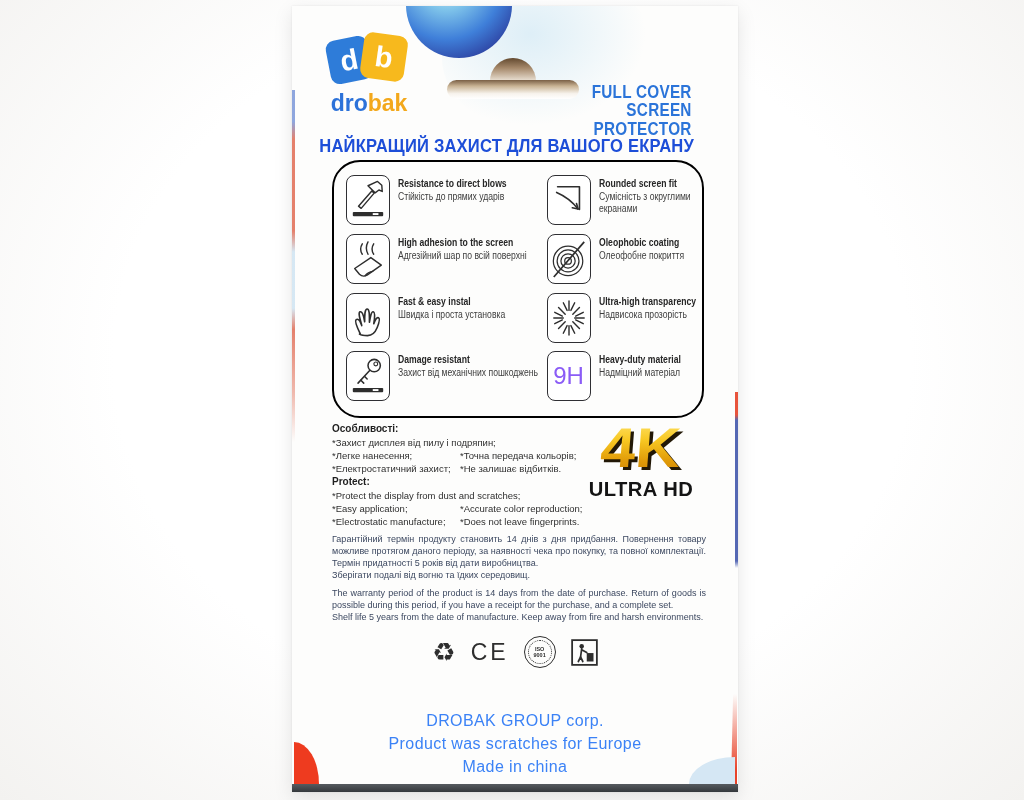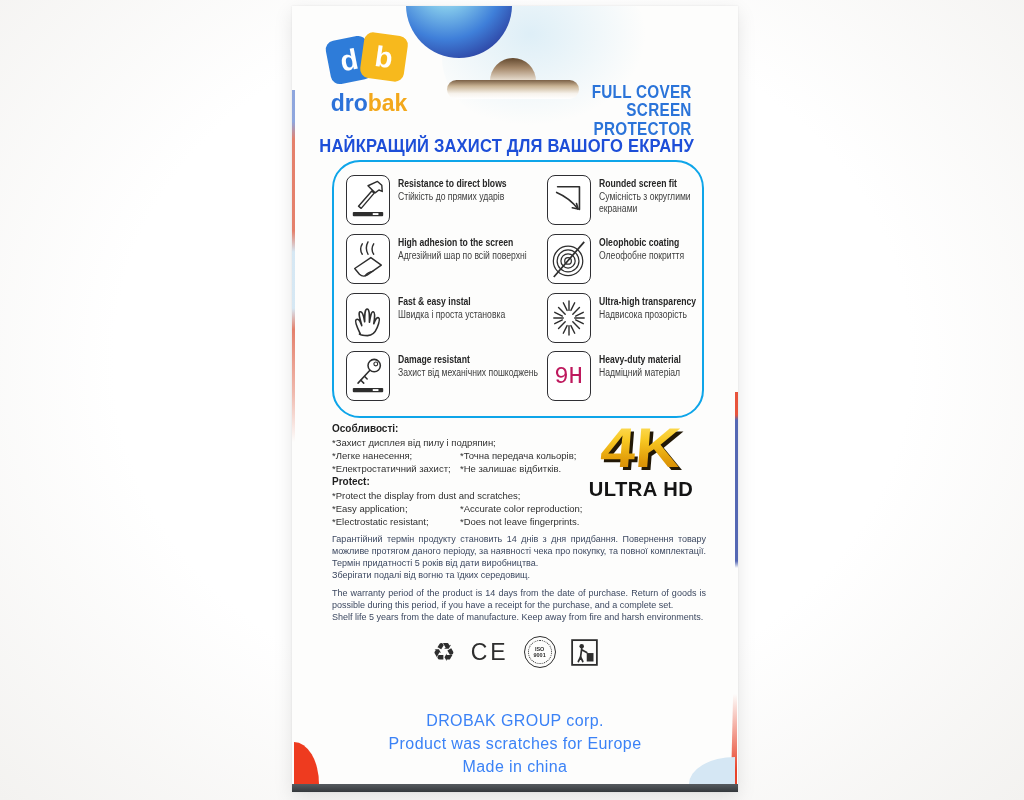--- a/index.html
+++ b/index.html
@@ -29,30 +29,30 @@
   .w-blue{color:#2c72d9;}.w-yellow{color:#f3a81b;}
   
   .tagline{position:absolute;right:46px;top:46px;text-align:right;color:#2b74d9;
     font-weight:700;font-size:18px;line-height:1.02;margin-top:31px;}
   .tagline>div{transform:scaleX(.85);transform-origin:right center;letter-spacing:.3px;}
   
   .heading{position:absolute;left:0;right:16px;top:130px;text-align:center;color:#1d4ed8;}
   .heading span{display:inline-block;font-weight:700;font-size:18px;transform:scaleX(.92);letter-spacing:.2px;white-space:nowrap;}
   
   .feature-box{position:absolute;left:40px;top:154px;width:372px;height:258px;box-sizing:border-box;
-    border:2px solid #0ea5e9;border-radius:28px;padding:13px 6px 10px 12px;
+    border:2px solid #000000;border-radius:28px;padding:13px 6px 10px 12px;
     display:grid;grid-template-columns:1fr 1fr;grid-template-rows:repeat(4,1fr);column-gap:8px;row-gap:4px;}
   .f-item{display:flex;align-items:flex-start;}
   .f-icon{flex:0 0 auto;width:44px;height:50px;border:1.6px solid #2f2f33;border-radius:8px;box-sizing:border-box;
     margin-right:8px;display:flex;align-items:center;justify-content:center;background:#fff;}
   .f-icon svg{width:38px;height:44px;}
   .f-text{padding-top:2px;min-width:0;}
   .f-en{font-weight:700;font-size:10.5px;color:#262626;white-space:nowrap;transform:scaleX(.82);transform-origin:left center;}
   .f-uk{font-size:10px;color:#3d3d3d;line-height:1.22;margin-top:2px;transform:scaleX(.86);transform-origin:left top;width:118%;}
-  .nineH{font-size:24px;color:#be185d;font-weight:400;letter-spacing:0;font-family:Liberation Mono, monospace;}
+  .nineH{font-size:24px;color:#8b5cf6;font-weight:400;letter-spacing:0;}
   
   .blist{position:absolute;left:40px;width:264px;font-size:9.5px;color:#2f2f2f;line-height:1.38;}
   .list-uk{top:416px;}
   .list-en{top:469px;}
   .blist .ttl{font-weight:700;font-size:10px;color:#1f1f1f;}
   .blist .row{display:flex;}
   .blist .c1{width:128px;flex:0 0 auto;white-space:nowrap;}
   .blist .c2{white-space:nowrap;}
   .blist .full{white-space:nowrap;}
   
@@ -266,21 +266,21 @@
     </div>
 
     <div class="blist list-en">
       <div class="ttl">Protect:</div>
       <div class="full">*Protect the display from dust and scratches;</div>
       <div class="row">
         <div class="c1">*Easy application;</div>
         <div class="c2">*Accurate color reproduction;</div>
       </div>
       <div class="row">
-        <div class="c1">*Electrostatic resistant;</div>
+        <div class="c1">*Electrostatic manufacture;</div>
         <div class="c2">*Does not leave fingerprints.</div>
       </div>
     </div>
 
     <div class="badge4k">
       <div class="fourk">
         <span class="shadow">4K</span><span class="face">4K</span>
       </div>
       <div class="ultrahd"><span>ULTRA HD</span></div>
     </div>

